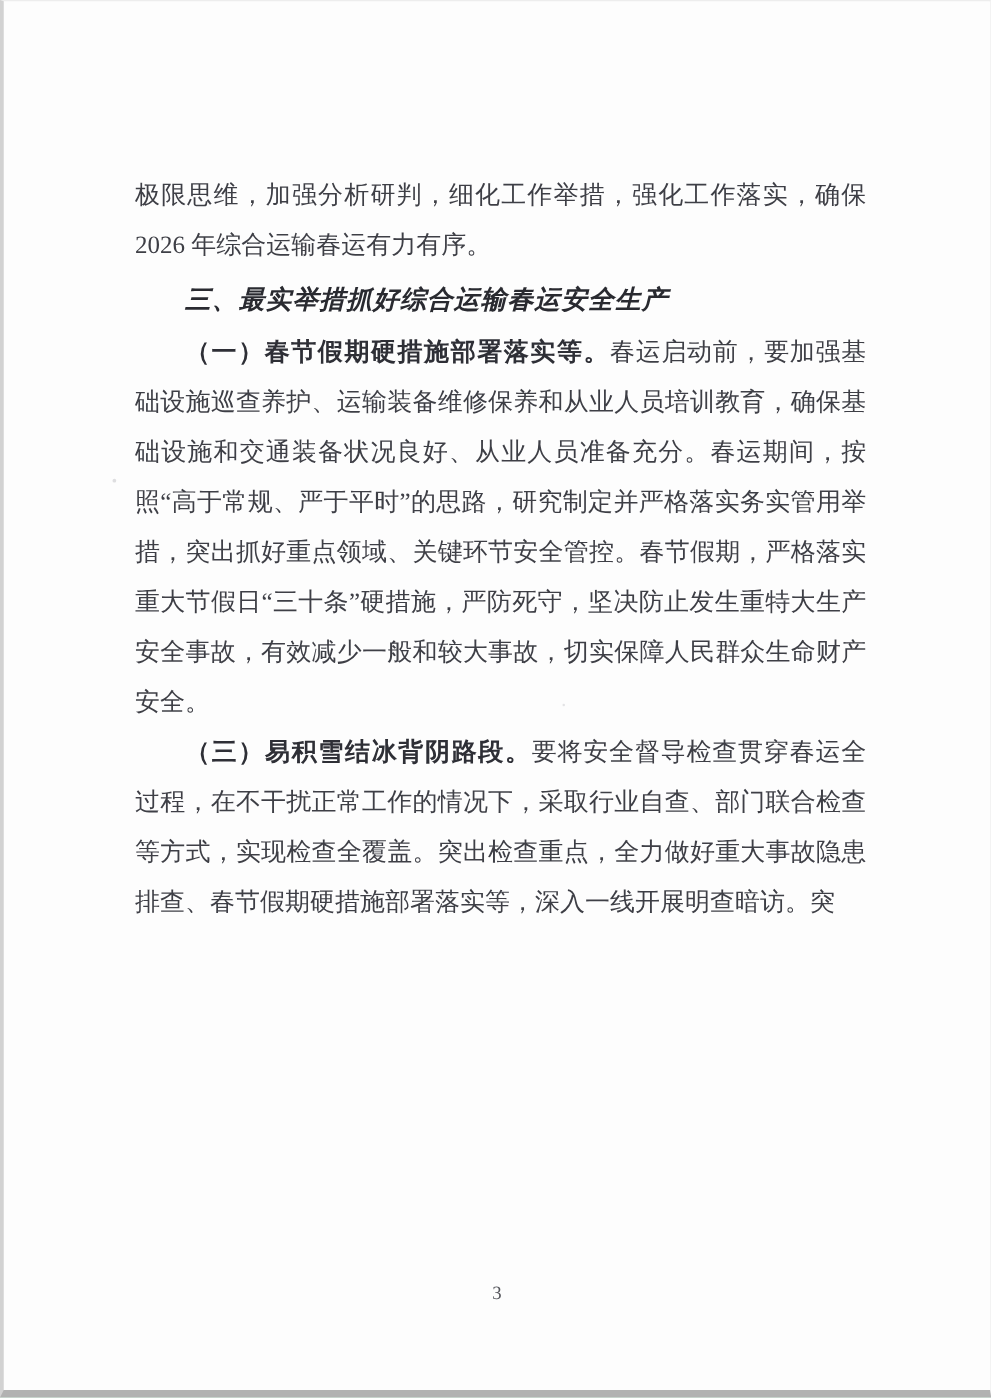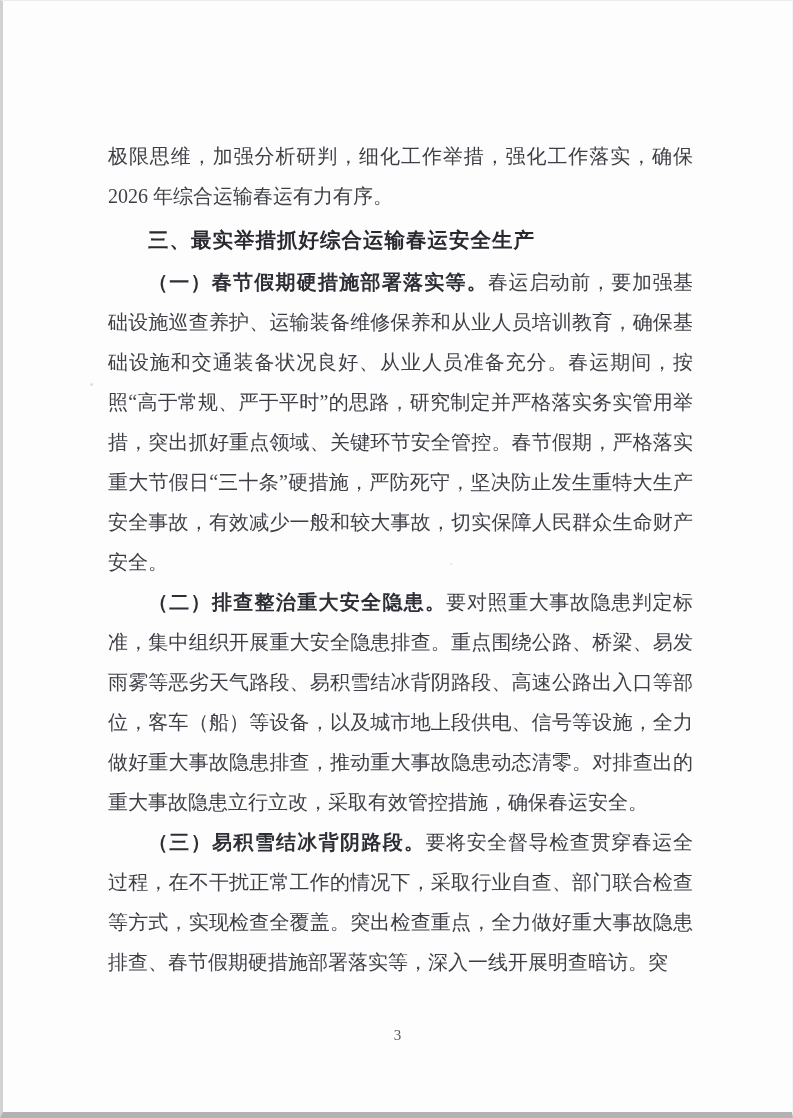--- a/index.html
+++ b/index.html
@@ -46,20 +46,21 @@
   .section-heading {
     margin: 4px 0 2px 0;
     padding: 0;
     text-indent: 40px;
     font-family: "Liberation Sans", "DejaVu Sans", sans-serif;
     font-weight: 700;
     font-size: 20.5px;
     letter-spacing: 1px;
     color: #292a30;
     line-height: 40px;
+    font-style: italic;
   }
   .lead {
     font-weight: 700;
     letter-spacing: 0.7px;
     color: #2e2f36;
   }
   .page-number {
     position: absolute;
     top: 1024px;
     left: 0;
@@ -87,23 +88,20 @@
     <div class="content">
 
       <p class="cont">极限思维，加强分析研判，细化工作举措，强化工作落实，确保 2026 年综合运输春运有力有序。</p>
 
       <h3 class="section-heading">三、最实举措抓好综合运输春运安全生产</h3>
 
       <p class="para">
         <span class="lead">（一）春节假期硬措施部署落实等。</span><span>春运启动前，要加强基础设施巡查养护、运输装备维修保养和从业人员培训教育，确保基础设施和交通装备状况良好、从业人员准备充分。春运期间，按照“高于常规、严于平时”的思路，研究制定并严格落实务实管用举措，突出抓好重点领域、关键环节安全管控。春节假期，严格落实重大节假日“三十条”硬措施，严防死守，坚决防止发生重特大生产安全事故，有效减少一般和较大事故，切实保障人民群众生命财产安全。</span>
       </p>
 
-      <p class="para">
-        <span class="lead">（二）排查整治重大安全隐患。</span><span>要对照重大事故隐患判定标准，集中组织开展重大安全隐患排查。重点围绕公路、桥梁、易发雨雾等恶劣天气路段、易积雪结冰背阴路段、高速公路出入口等部位，客车（船）等设备，以及城市地上段供电、信号等设施，全力做好重大事故隐患排查，推动重大事故隐患动态清零。对排查出的重大事故隐患立行立改，采取有效管控措施，确保春运安全。</span>
-      </p>
 
       <p class="para">
         <span class="lead">（三）易积雪结冰背阴路段。</span><span>要将安全督导检查贯穿春运全过程，在不干扰正常工作的情况下，采取行业自查、部门联合检查等方式，实现检查全覆盖。突出检查重点，全力做好重大事故隐患排查、春节假期硬措施部署落实等，深入一线开展明查暗访。突</span>
       </p>
 
     </div>
 
     <div class="speck speck-1"></div>
     <div class="speck speck-2"></div>
 

